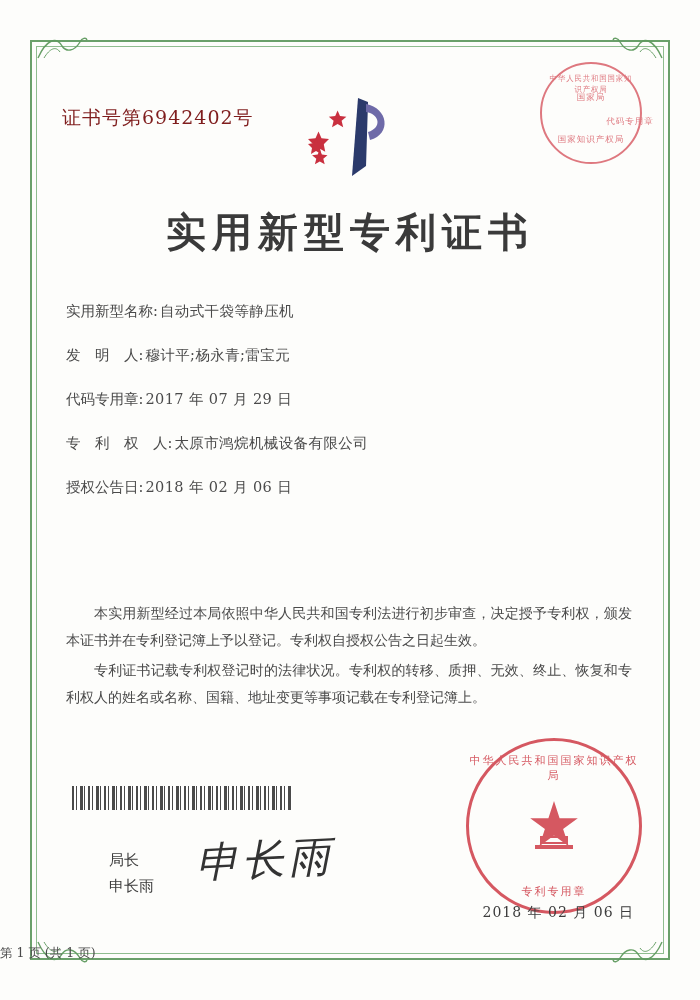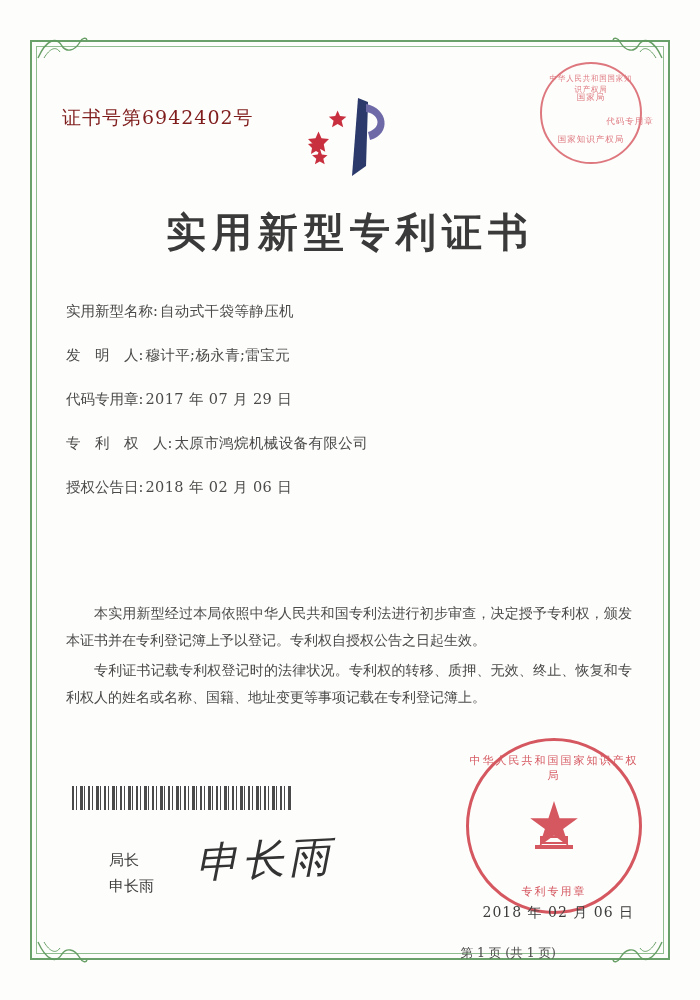--- a/index.html
+++ b/index.html
@@ -232,21 +232,21 @@
     color: #3c3c3c;
     font-family: "DejaVu Serif", "Liberation Serif", serif;
     letter-spacing: 1px;
   }
 
   .page-footer {
     position: absolute;
     left: 0;
     bottom: 38px;
     width: 556px;
-    text-align: right;
+    text-align: left;
     font-size: 12.5px;
     color: #4a4a4a;
     font-family: "DejaVu Serif", "Liberation Serif", serif;
   }
 </style>
 </head>
 <body>
 
 <div class="page">
 

